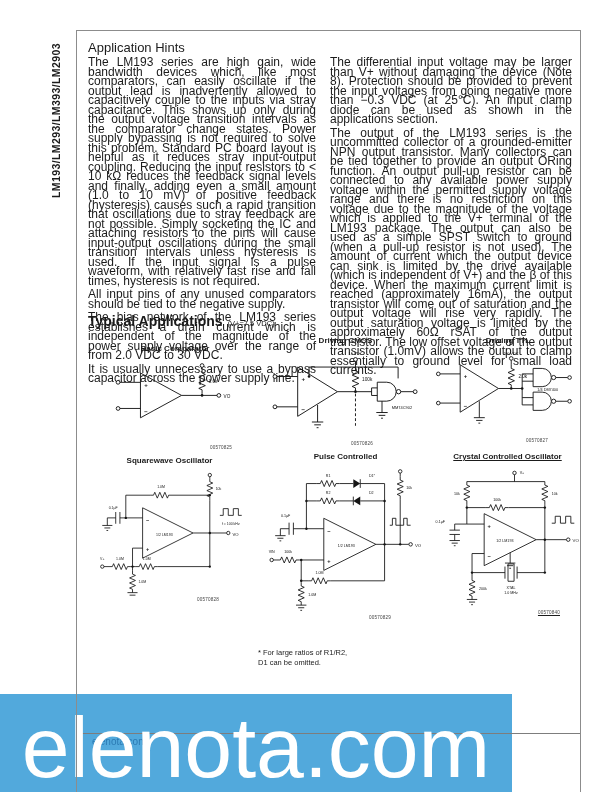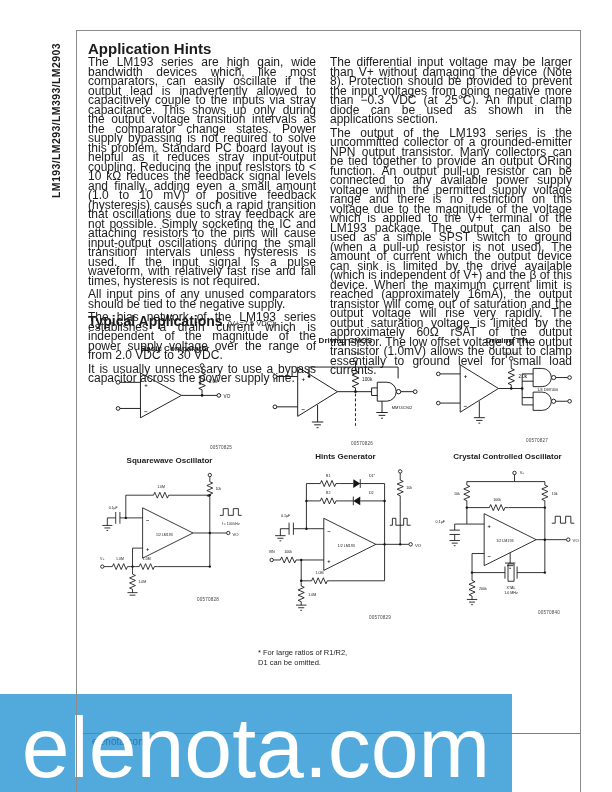--- a/index.html
+++ b/index.html
@@ -5,21 +5,21 @@
   html,body{margin:0;padding:0;background:#e8e8e8;}
   .page{position:relative;width:612px;height:792px;background:#ffffff;margin:0 auto;
         font-family:"Liberation Sans",sans-serif;color:#1b1b1b;overflow:hidden;}
   
   .frame-top{position:absolute;left:76px;top:30px;width:504px;height:0;border-top:1px solid #8c8c8c;z-index:3;}
   .frame-left{position:absolute;left:76px;top:30px;width:0;height:762px;border-left:1px solid #8c8c8c;z-index:3;}
   .frame-right{position:absolute;left:580px;top:30px;width:0;height:762px;border-left:1px solid #8c8c8c;z-index:3;}
   
   .side-title{position:absolute;left:50px;top:28px;height:170px;writing-mode:vertical-rl;
               transform:rotate(180deg);font-weight:bold;font-size:10.5px;letter-spacing:.4px;white-space:nowrap;}
-  .h1{position:absolute;left:88px;top:40px;font-size:15px;font-weight:bold;}
+  .h1{position:absolute;left:88px;top:40px;font-size:13px;font-weight:normal;}
   .col{position:absolute;top:58px;font-size:12px;line-height:9.5px;text-align:justify;}
   .col-left{left:88px;width:228px;}
   .col-right{left:330px;width:242px;}
   .col p{margin:0 0 4px 0;}
   .h2{position:absolute;left:88px;top:313px;font-size:14px;font-weight:bold;}
   .h2 .sub{font-size:7.5px;font-weight:normal;margin-left:5px;}
   figure{position:absolute;margin:0;z-index:1;}
   figcaption{font-size:8px;font-weight:bold;text-align:center;margin-bottom:5px;}
   .code{font-size:4.6px;color:#444;text-align:right;padding-right:18px;letter-spacing:.2px;margin-top:1px;}
   .fig svg{display:block;margin:0 auto;}
@@ -214,21 +214,21 @@
         <circle class="dot" cx="140" cy="115" r="1.4"></circle>
       <path class="w" d="M48,115 V120"></path>
         <use href="#rv" x="43" y="120"></use>
         <use href="#gnd" x="42" y="146"></use>
       <text class="sm" x="55" y="135">1.0M</text>
     </svg>
     <div class="code" style="padding-right:28px;">00570828</div>
   </figure>
 
   <figure class="fig" style="left:258px;top:452px;width:175px;">
-    <figcaption>Hints Generator</figcaption>
+    <figcaption>Pulse Controlled</figcaption>
     <svg width="165" height="148" viewBox="0 0 190 170">
       <text class="sm" x="26" y="59" text-anchor="middle">0.1µF</text>
       <path class="w" d="M35,72 H50 M30,65 V79 M35,65 V79 M30,72 H20 M20,72 V80"></path>
         <use href="#gnd" x="14" y="80"></use>
       <circle class="dot" cx="50" cy="72" r="1.4"></circle>
       <path class="w" d="M50,72 H70 M50,72 V20"></path>
       <path class="w" d="M50,20 H62 M88,20 H104 M112,20 H140"></path>
         <use href="#rh" x="62" y="15"></use>
       <path class="blk" d="M104,15 L104,25 L112,20 Z"></path>
         <path class="w" d="M112,15 V25"></path>
@@ -268,21 +268,21 @@
         <use href="#rh" x="52" y="127"></use>
       <text class="sm" x="65" y="124" text-anchor="middle">1.0M</text>
       <path class="w" d="M44,132 V134"></path>
         <use href="#rv" x="39" y="134"></use>
         <use href="#gnd" x="38" y="160"></use>
       <text class="sm" x="52" y="149">1.0M</text>
     </svg>
     <div class="code" style="padding-right:42px;">00570829</div>
   </figure>
 
-  <figure class="fig" style="left:425px;top:452px;width:165px;">
+  <figure class="fig" style="left:425px;top:452px;width:165px;text-decoration:underline;">
     <figcaption>Crystal Controlled Oscillator</figcaption>
     <svg width="152" height="143" viewBox="0 0 175 165">
       <circle class="term" cx="95" cy="8" r="2"></circle>
       <text class="sm" x="101" y="9">V+</text>
       <path class="w" d="M95,10 V18 M40,18 H130"></path>
       <use href="#rv" x="35" y="18"></use>
         <use href="#rv" x="125" y="18"></use>
       <text class="sm" x="32" y="33" text-anchor="end">10k</text>
       <text class="sm" x="138" y="33">10k</text>
       <path class="w" d="M40,44 V48 M40,48 H62 M88,48 H130 M130,44 V48"></path>

